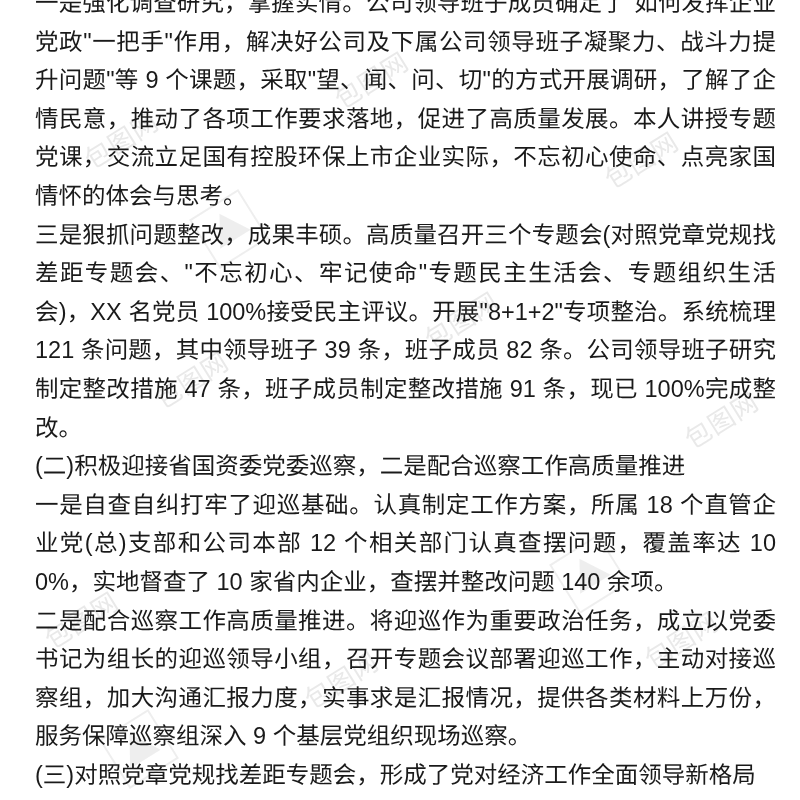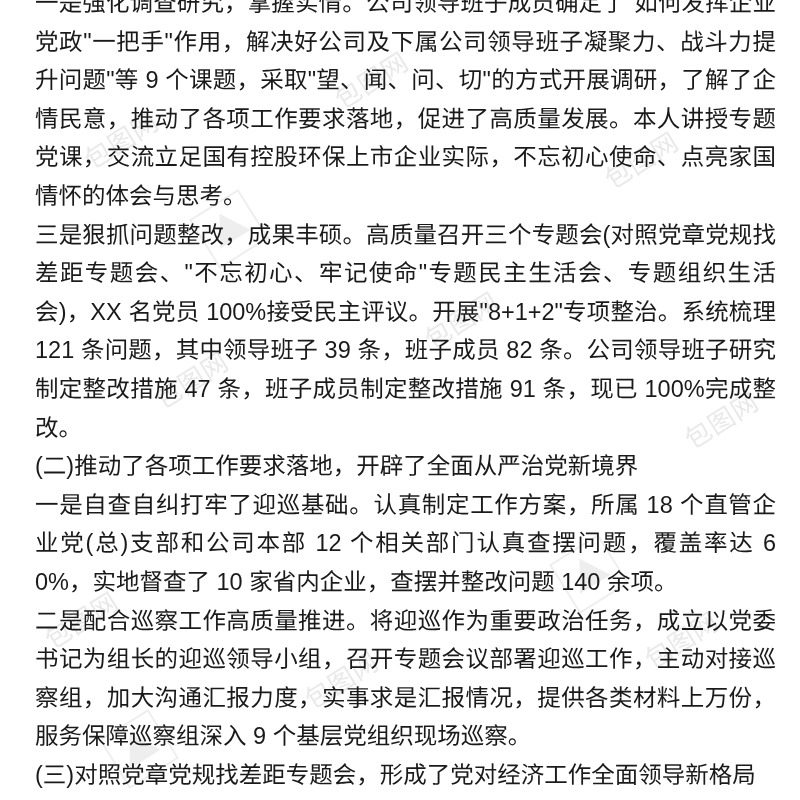--- a/index.html
+++ b/index.html
@@ -104,21 +104,21 @@
     <div class="wm" style="left: 640px; top: 620px;">包图网</div>
 
     <div class="wm-mark" style="left: 200px; top: 200px;"></div>
     <div class="wm-mark" style="left: 560px; top: 545px;"></div>
     <div class="wm-mark" style="left: 110px; top: 720px;"></div>
   </div>
 
   <div id="doc-body">
     <p>一是强化调查研究，掌握实情。公司领导班子成员确定了"如何发挥企业党政"一把手"作用，解决好公司及下属公司领导班子凝聚力、战斗力提升问题"等 9 个课题，采取"望、闻、问、切"的方式开展调研，了解了企情民意，推动了各项工作要求落地，促进了高质量发展。本人讲授专题党课，交流立足国有控股环保上市企业实际，不忘初心使命、点亮家国情怀的体会与思考。</p>
     <p>三是狠抓问题整改，成果丰硕。高质量召开三个专题会(对照党章党规找差距专题会、"不忘初心、牢记使命"专题民主生活会、专题组织生活会)，XX 名党员 100%接受民主评议。开展"8+1+2"专项整治。系统梳理 121 条问题，其中领导班子 39 条，班子成员 82 条。公司领导班子研究制定整改措施 47 条，班子成员制定整改措施 91 条，现已 100%完成整改。</p>
-    <p>(二)推动了各项工作要求落地，开辟了全面从严治党新境界</p>
-    <p>一是自查自纠打牢了迎巡基础。认真制定工作方案，所属 18 个直管企业党(总)支部和公司本部 12 个相关部门认真查摆问题，覆盖率达 60%，实地督查了 10 家省内企业，查摆并整改问题 140 余项。</p>
+    <p>(二)积极迎接省国资委党委巡察，二是配合巡察工作高质量推进</p>
+    <p>一是自查自纠打牢了迎巡基础。认真制定工作方案，所属 18 个直管企业党(总)支部和公司本部 12 个相关部门认真查摆问题，覆盖率达 100%，实地督查了 10 家省内企业，查摆并整改问题 140 余项。</p>
     <p>二是配合巡察工作高质量推进。将迎巡作为重要政治任务，成立以党委书记为组长的迎巡领导小组，召开专题会议部署迎巡工作，主动对接巡察组，加大沟通汇报力度，实事求是汇报情况，提供各类材料上万份，服务保障巡察组深入 9 个基层党组织现场巡察。</p>
     <p>(三)对照党章党规找差距专题会，形成了党对经济工作全面领导新格局</p>
     <p>一是彰显把方向、管大局、保落实的领导作用。严格落实党组织研究讨论"三重一大"前置程序，召开党委会 21 次，研究重大问题 110 余项，指导 12 家直管企业完成公司章程修订，并健全完善党组织月度信息报告制度，持续深化合规巡检，进一步明确各所属企业日常工作核决权限，提升了依法依规治企水平。</p>
 
   </div>
 
 </div>
 
 </body></html>

